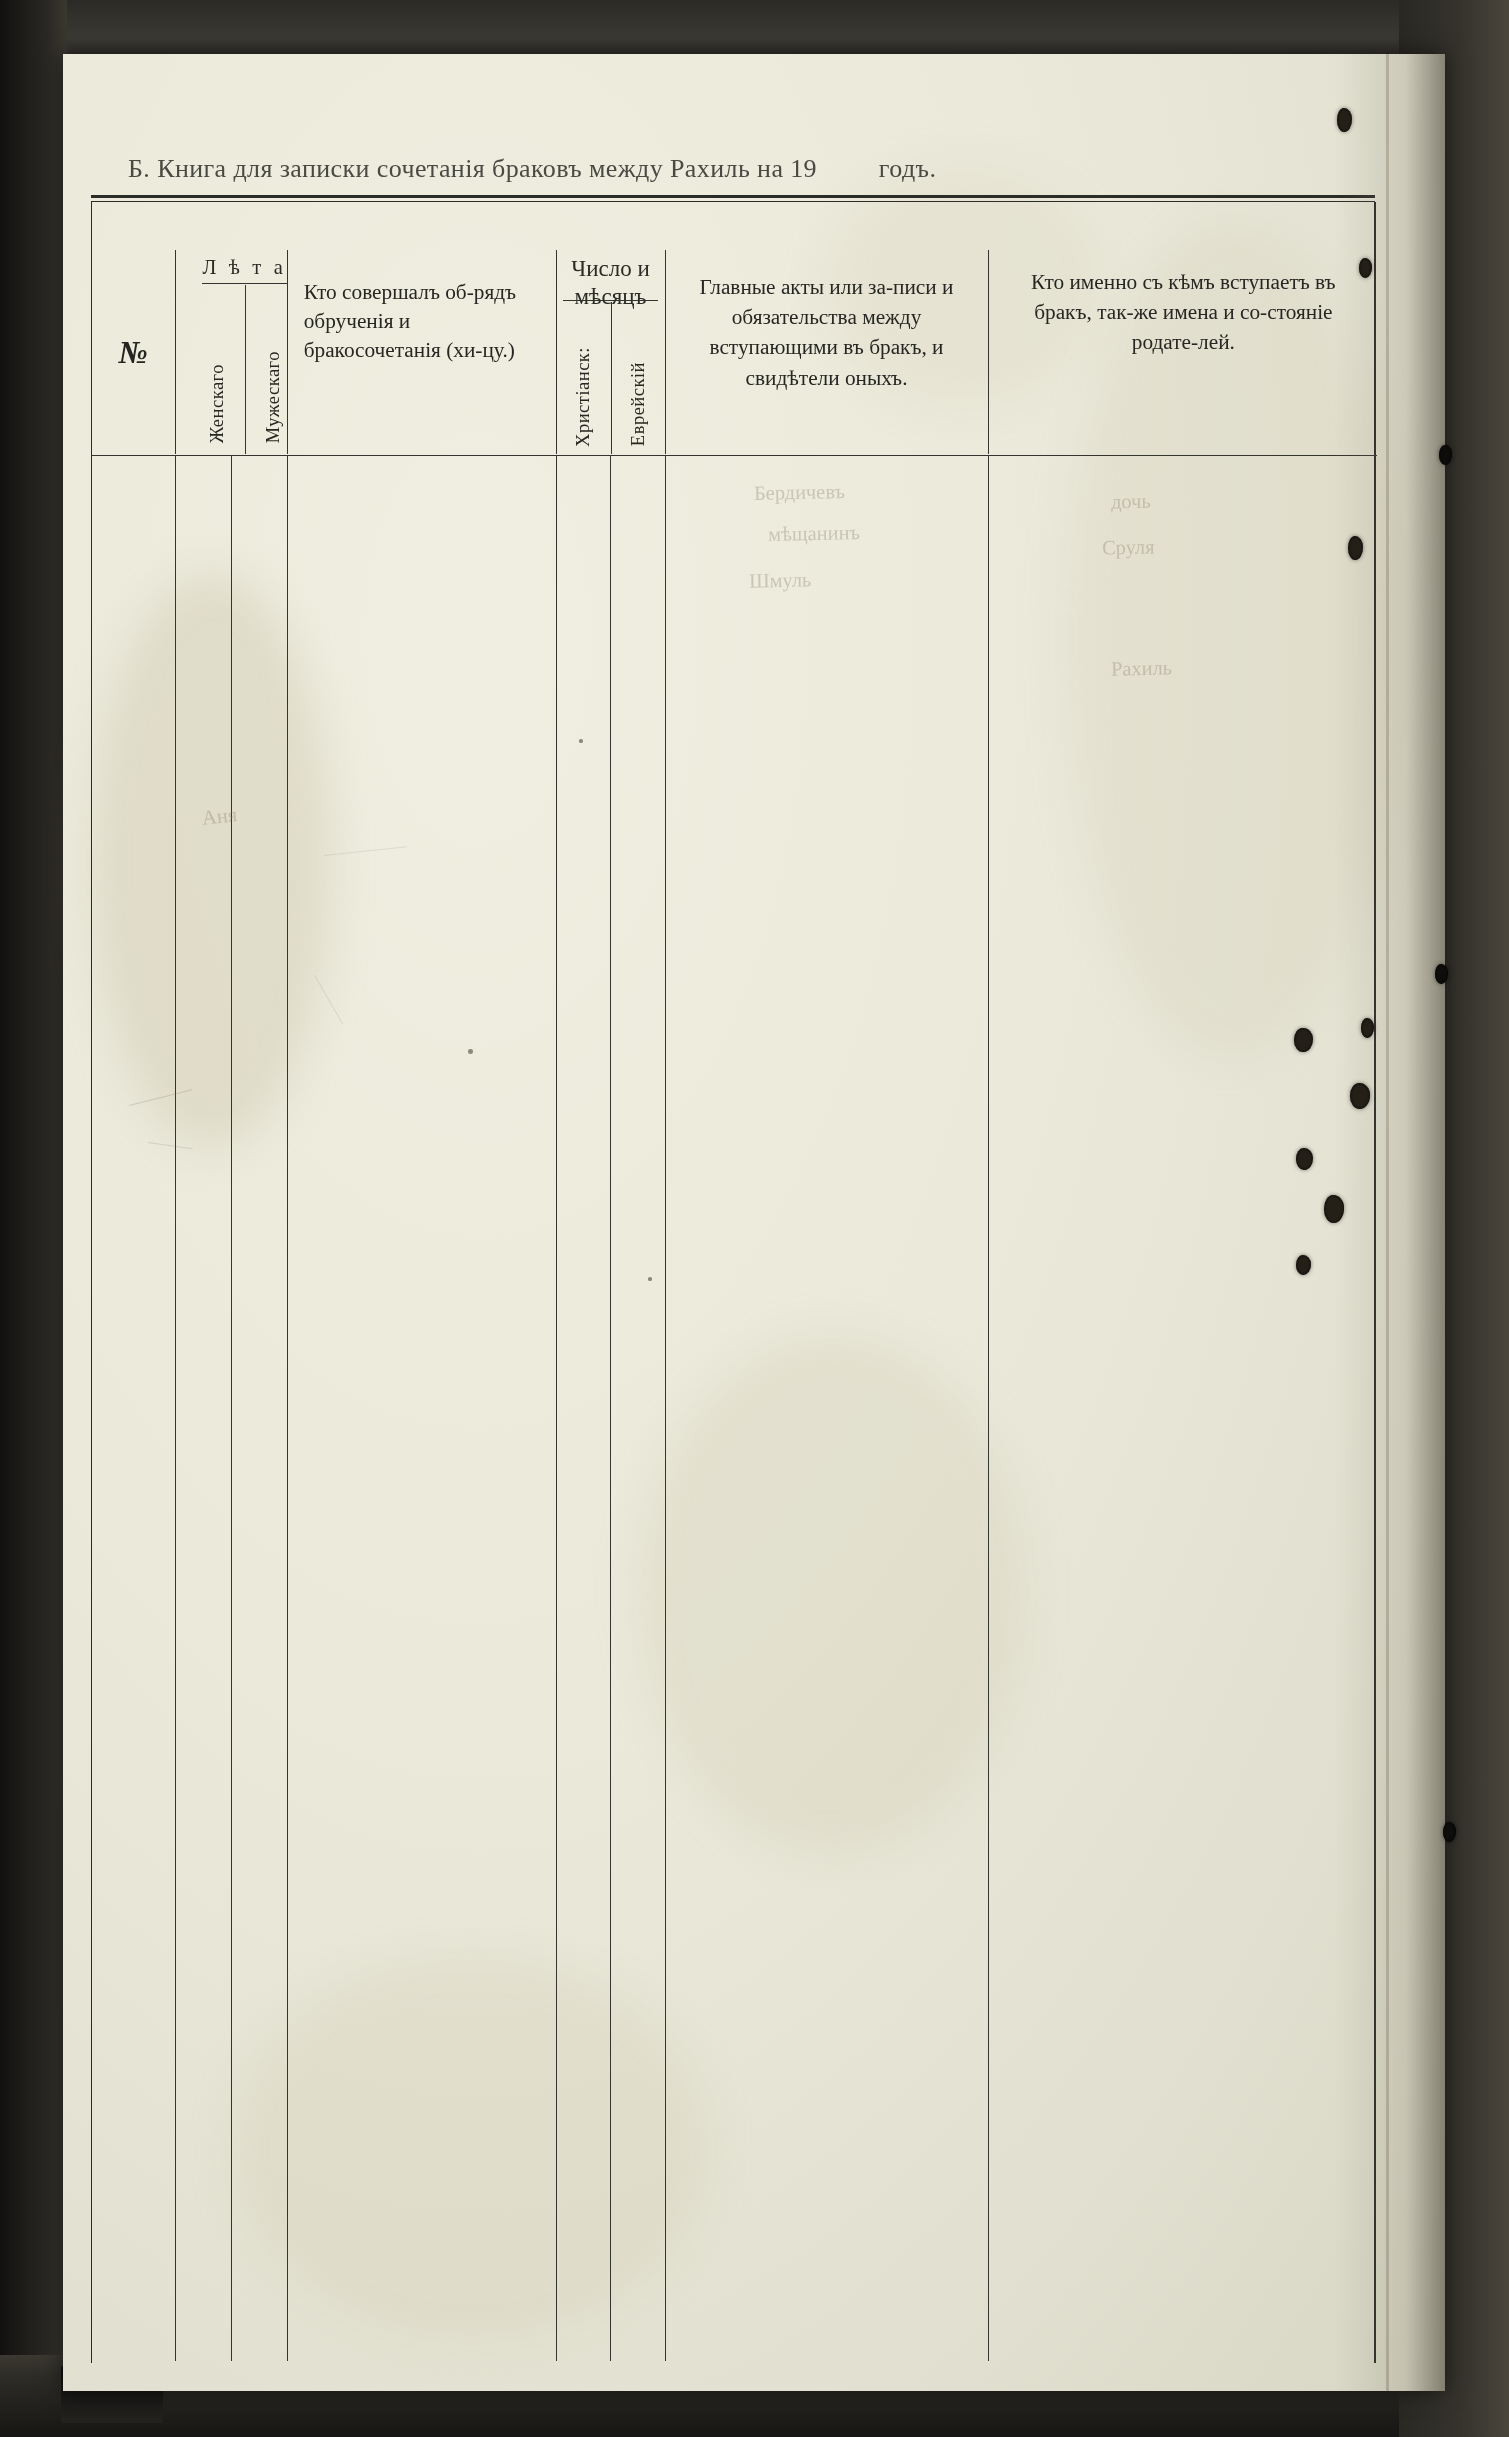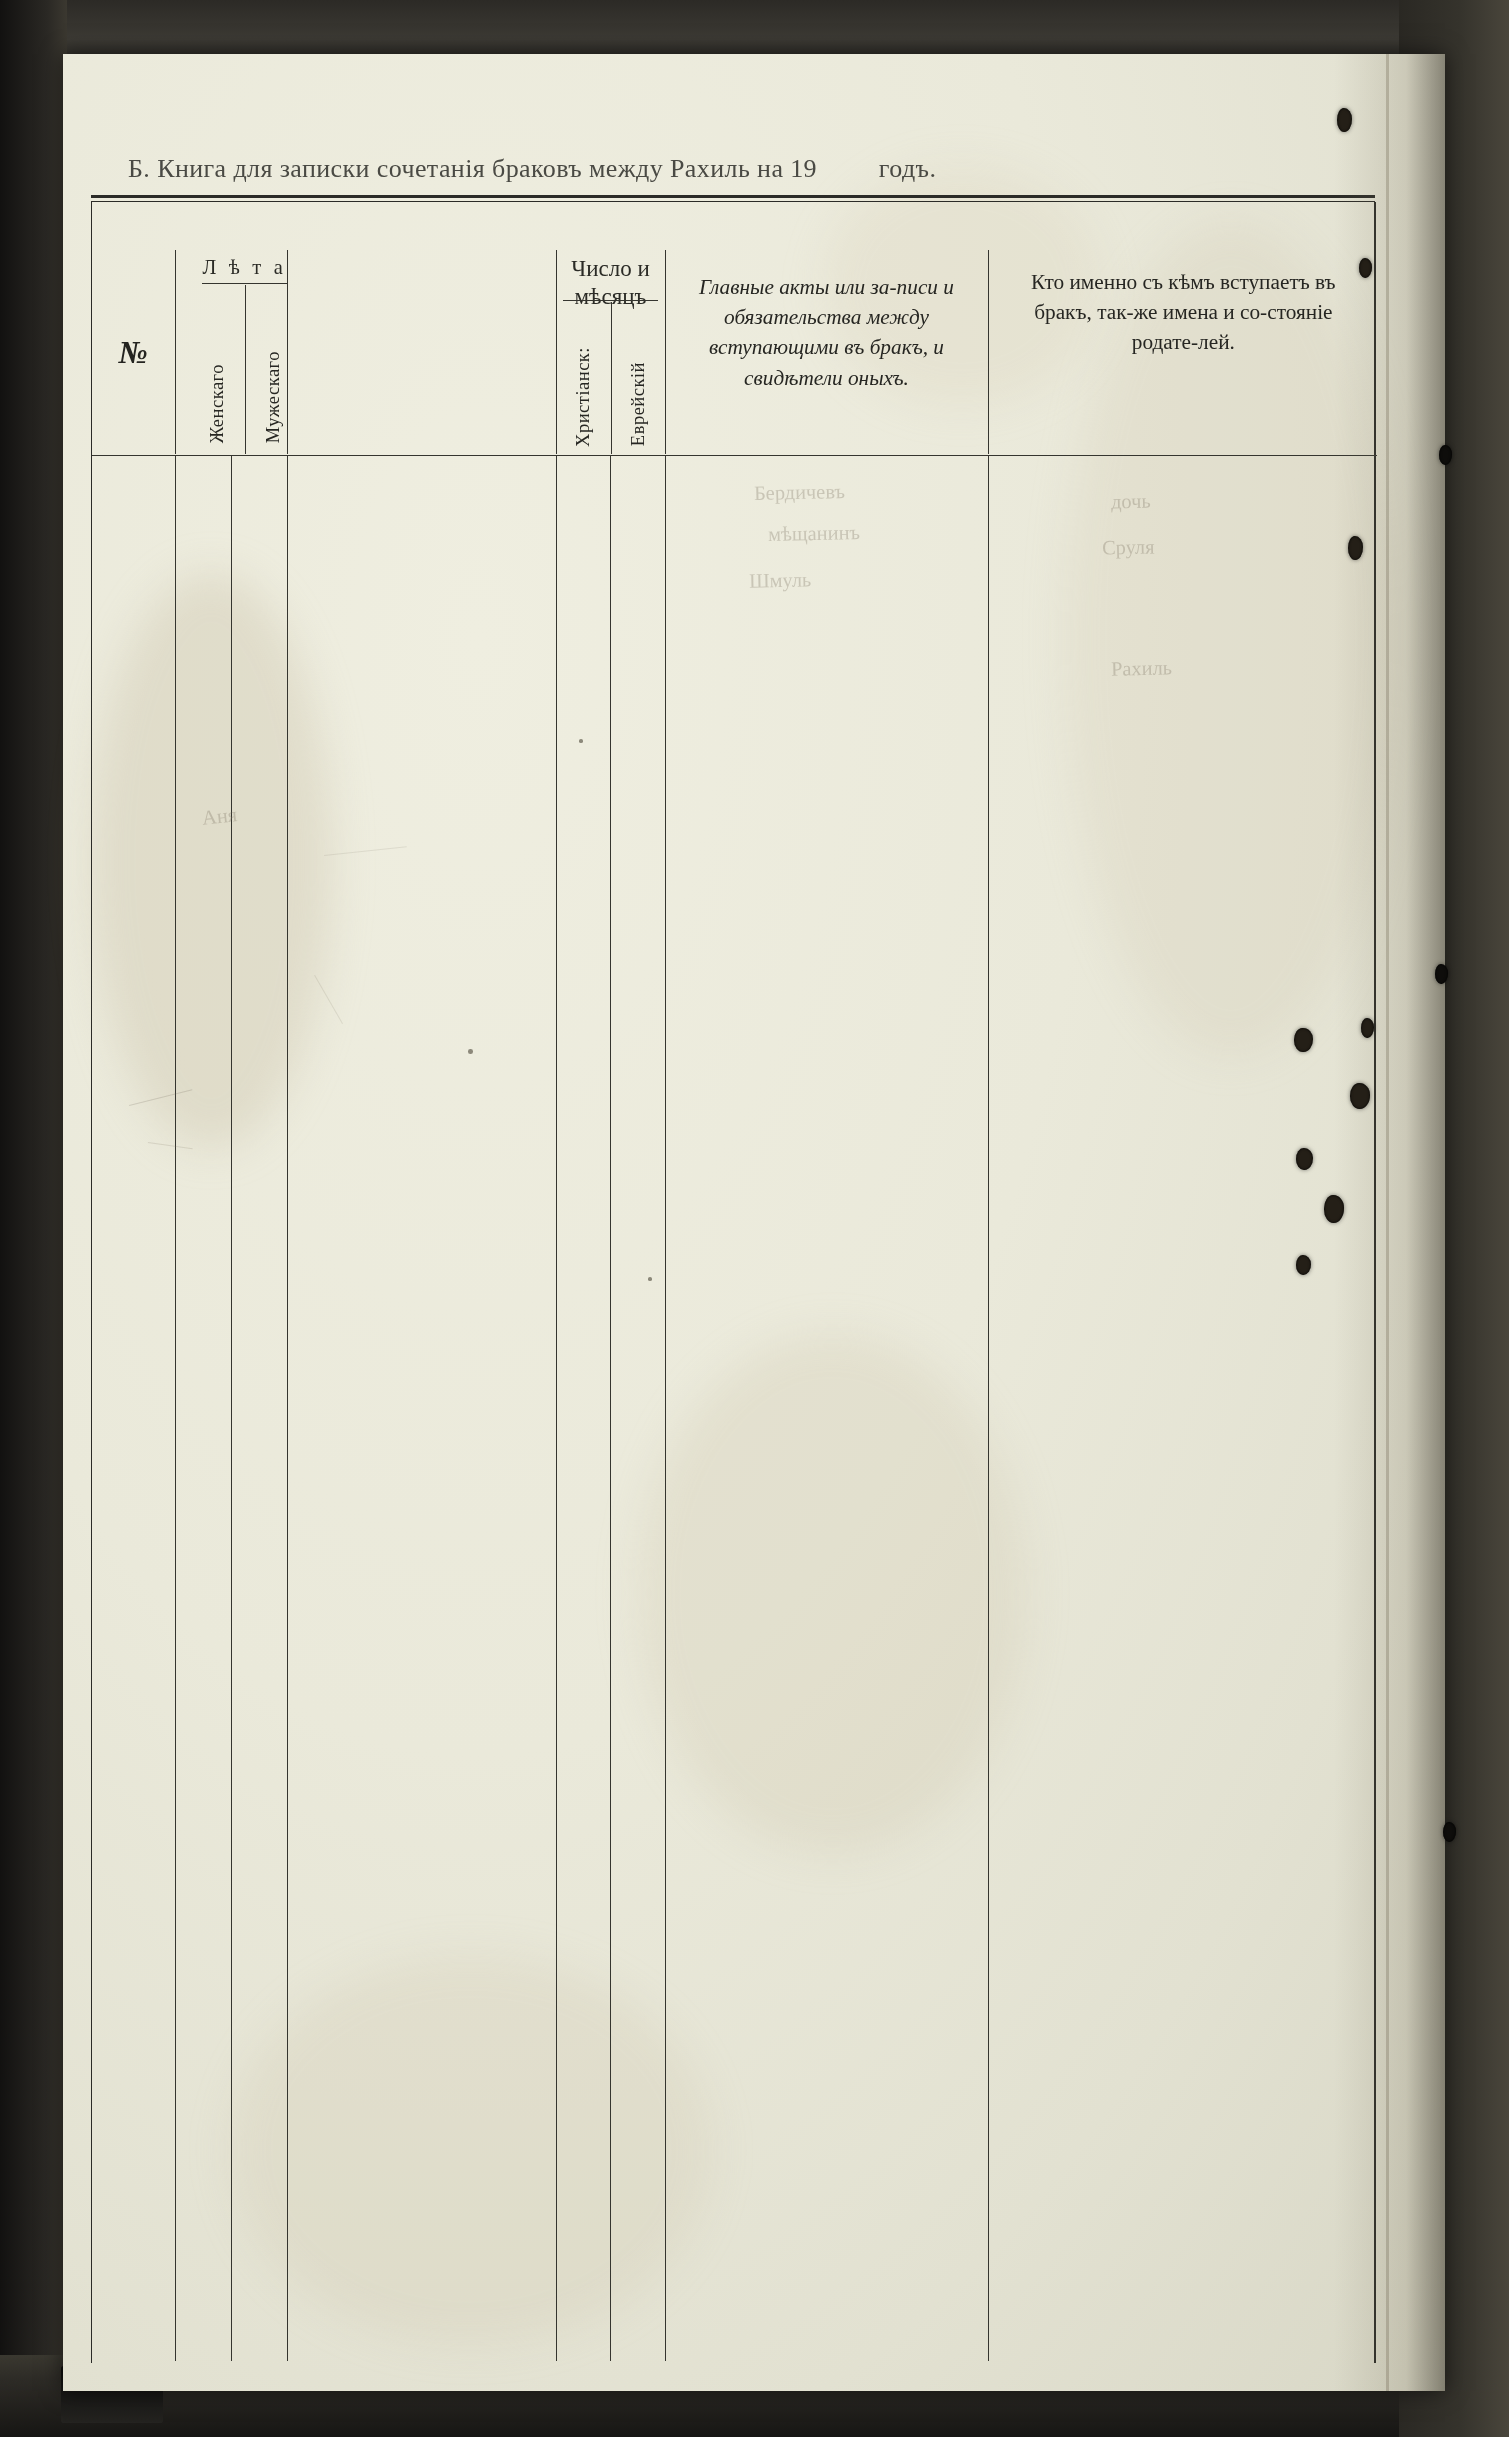--- a/index.html
+++ b/index.html
@@ -252,21 +252,21 @@
   .c-date .sub-c { left: 0;  width: 55px; }
   .c-date .sub-j { left: 55px; width: 55px; }
   .c-date .sub-divider {
     position: absolute; left: 55px; top: 52px; width: 1.4px; height: 152px;
     background: #35352f;
   }
 
   
   .c-acts { left: 573px; width: 323px; padding: 22px 18.5px 0 18.5px; }
   .c-acts .txt {
-    font-size: 21.3px; line-height: 1.42; color: #262622; text-align: center; font-style: italic;
+    font-size: 21.3px; line-height: 1.42; color: #262622; text-align: center;
   }
 
   
   .c-who { left: 896px; width: 389px; padding: 16.7px 15px 0 16.7px; }
   .c-who .txt {
     font-size: 21.3px; line-height: 1.42; color: #262622; text-align: center;
   }
 
   
   .body {
@@ -348,20 +348,23 @@
           <div class="sub sub-f">
             <span class="vert">Женскаго</span>
           </div>
           <div class="sub-divider"></div>
           <div class="sub sub-m">
             <span class="vert">Мужескаго</span>
           </div>
         </div>
         <div class="vline" style="left:195px;height:204px;"></div>
 
+        <div class="hcell c-rite">
+          <div class="txt">Кто совершалъ об-рядъ обрученія и бракосочетанія (хи-цу.)</div>
+        </div>
         <div class="vline" style="left:464px;height:204px;"></div>
 
         <div class="hcell c-date">
           <div class="date-label">Число  и мѣсяцъ</div>
           <div class="date-underline"></div>
           <div class="sub sub-c">
             <span class="vert">Христіанск:</span>
           </div>
           <div class="sub-divider"></div>
           <div class="sub sub-j">

